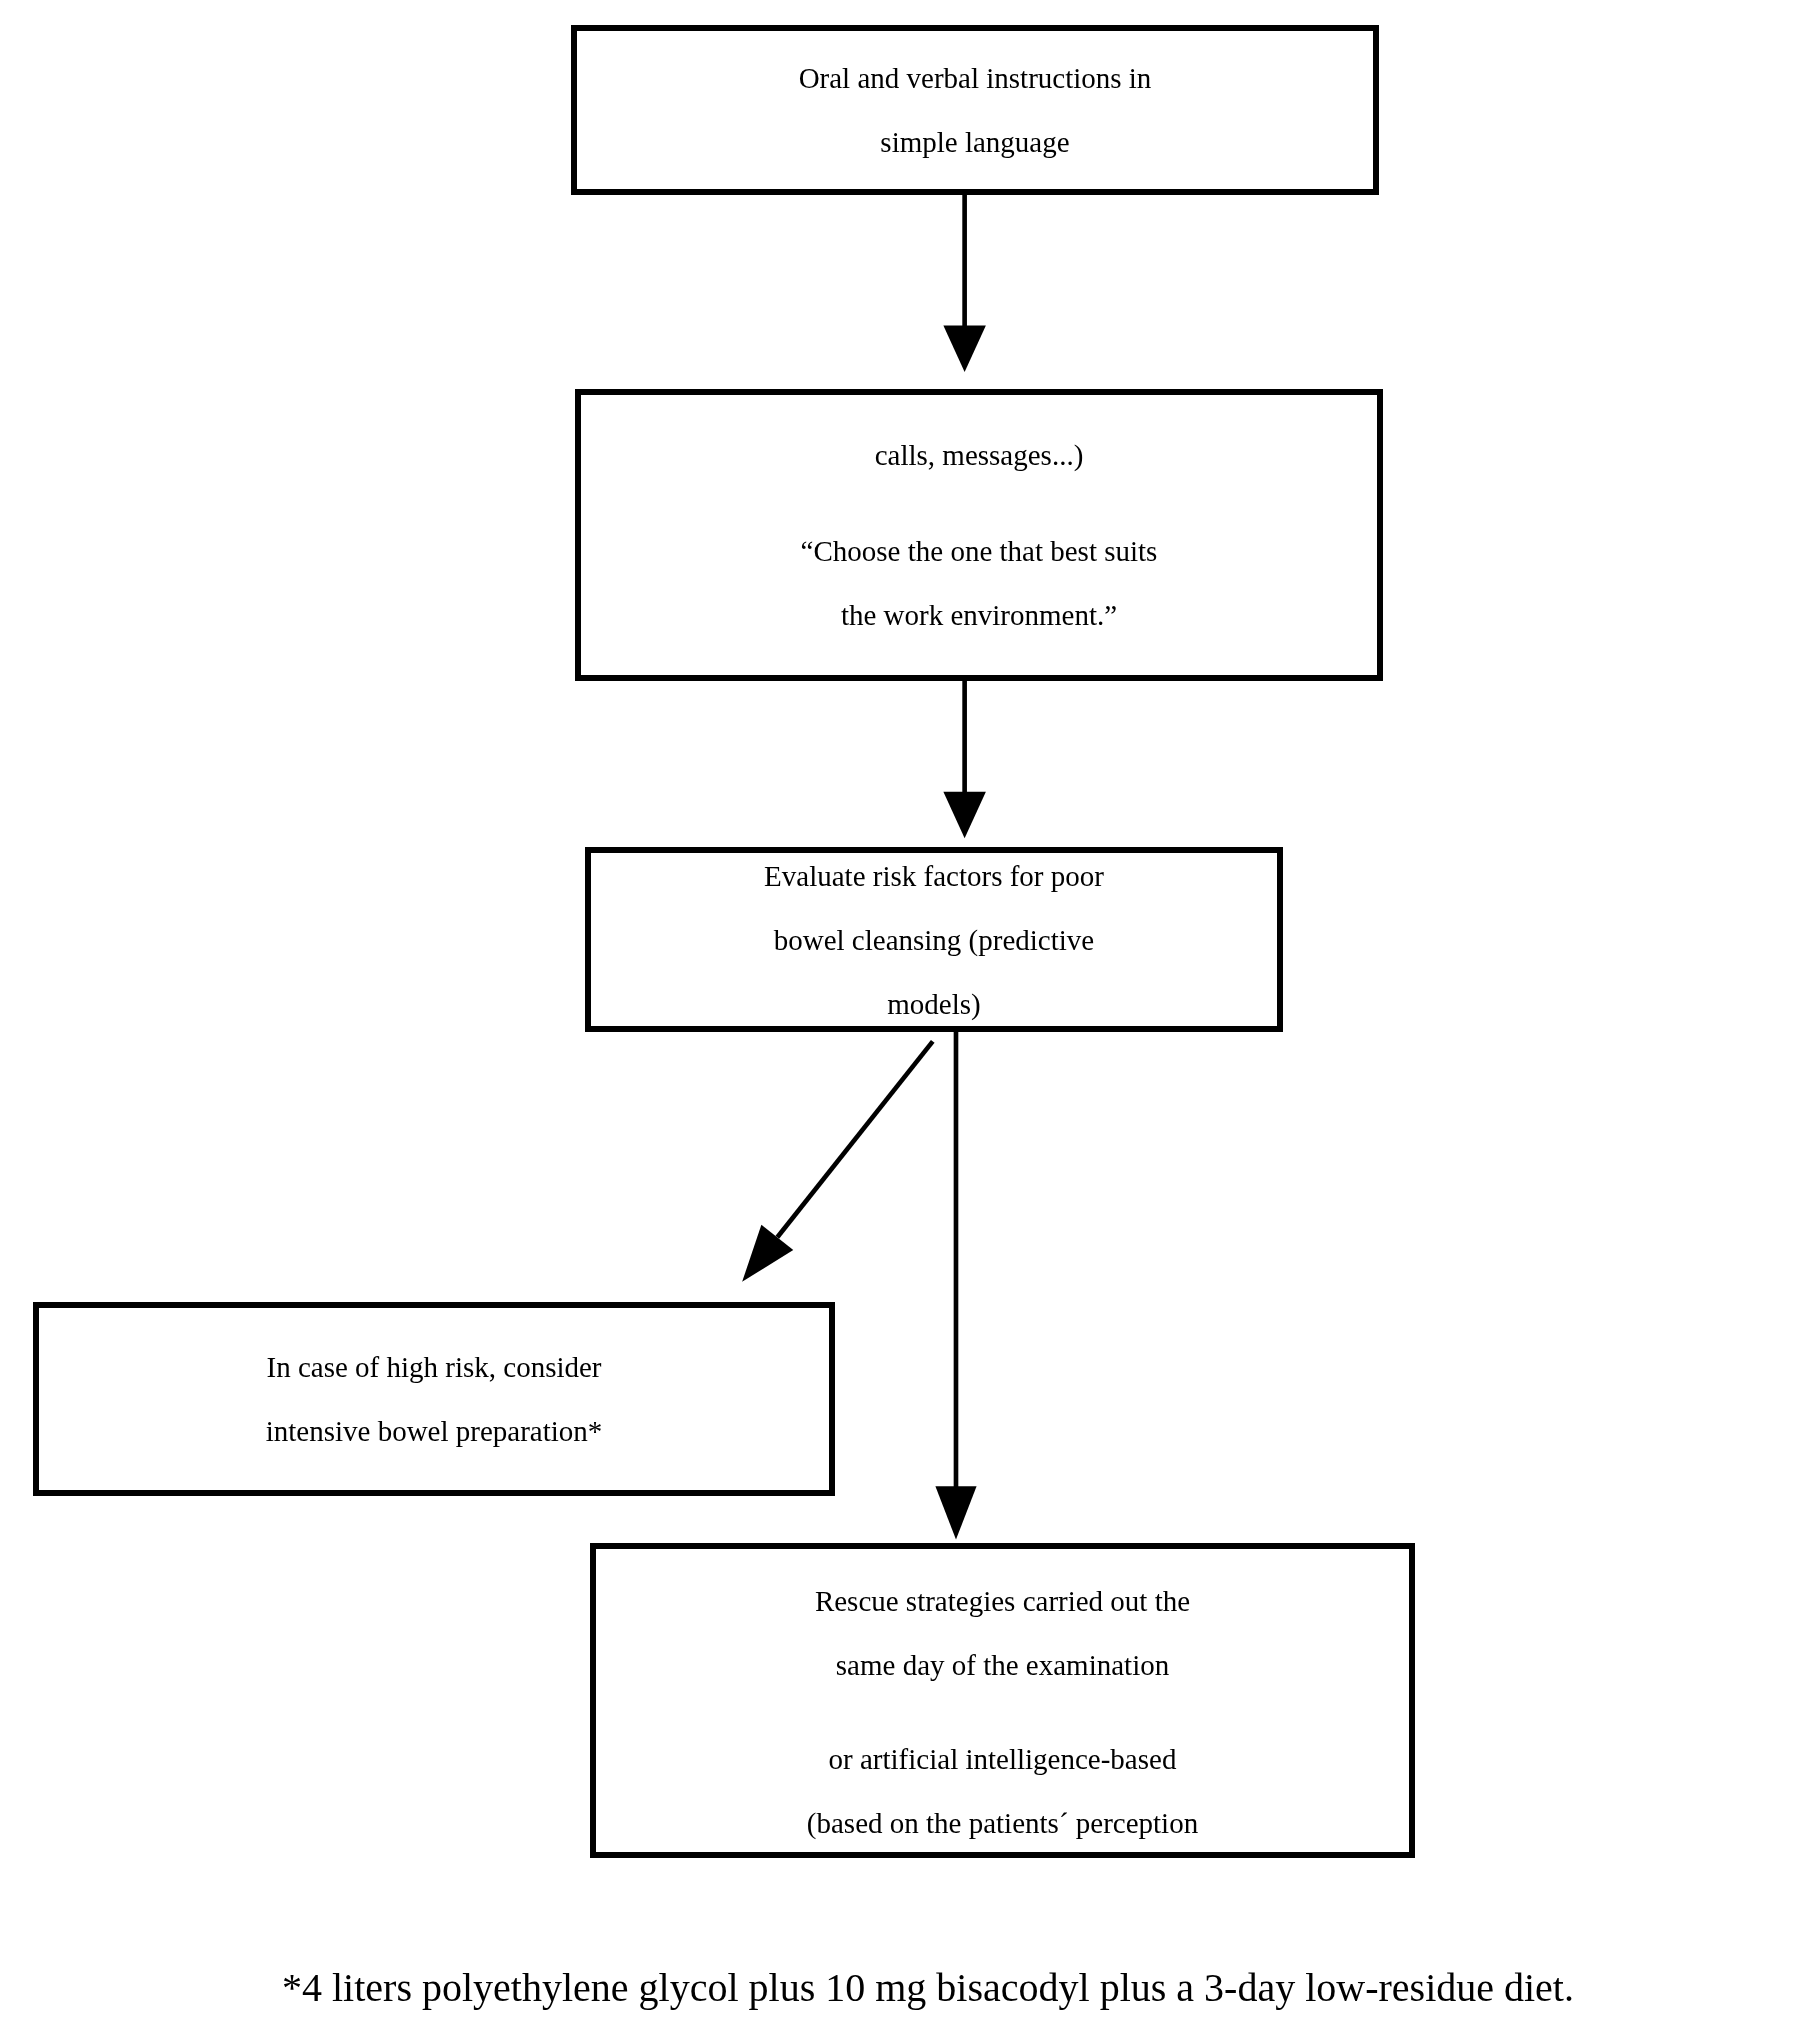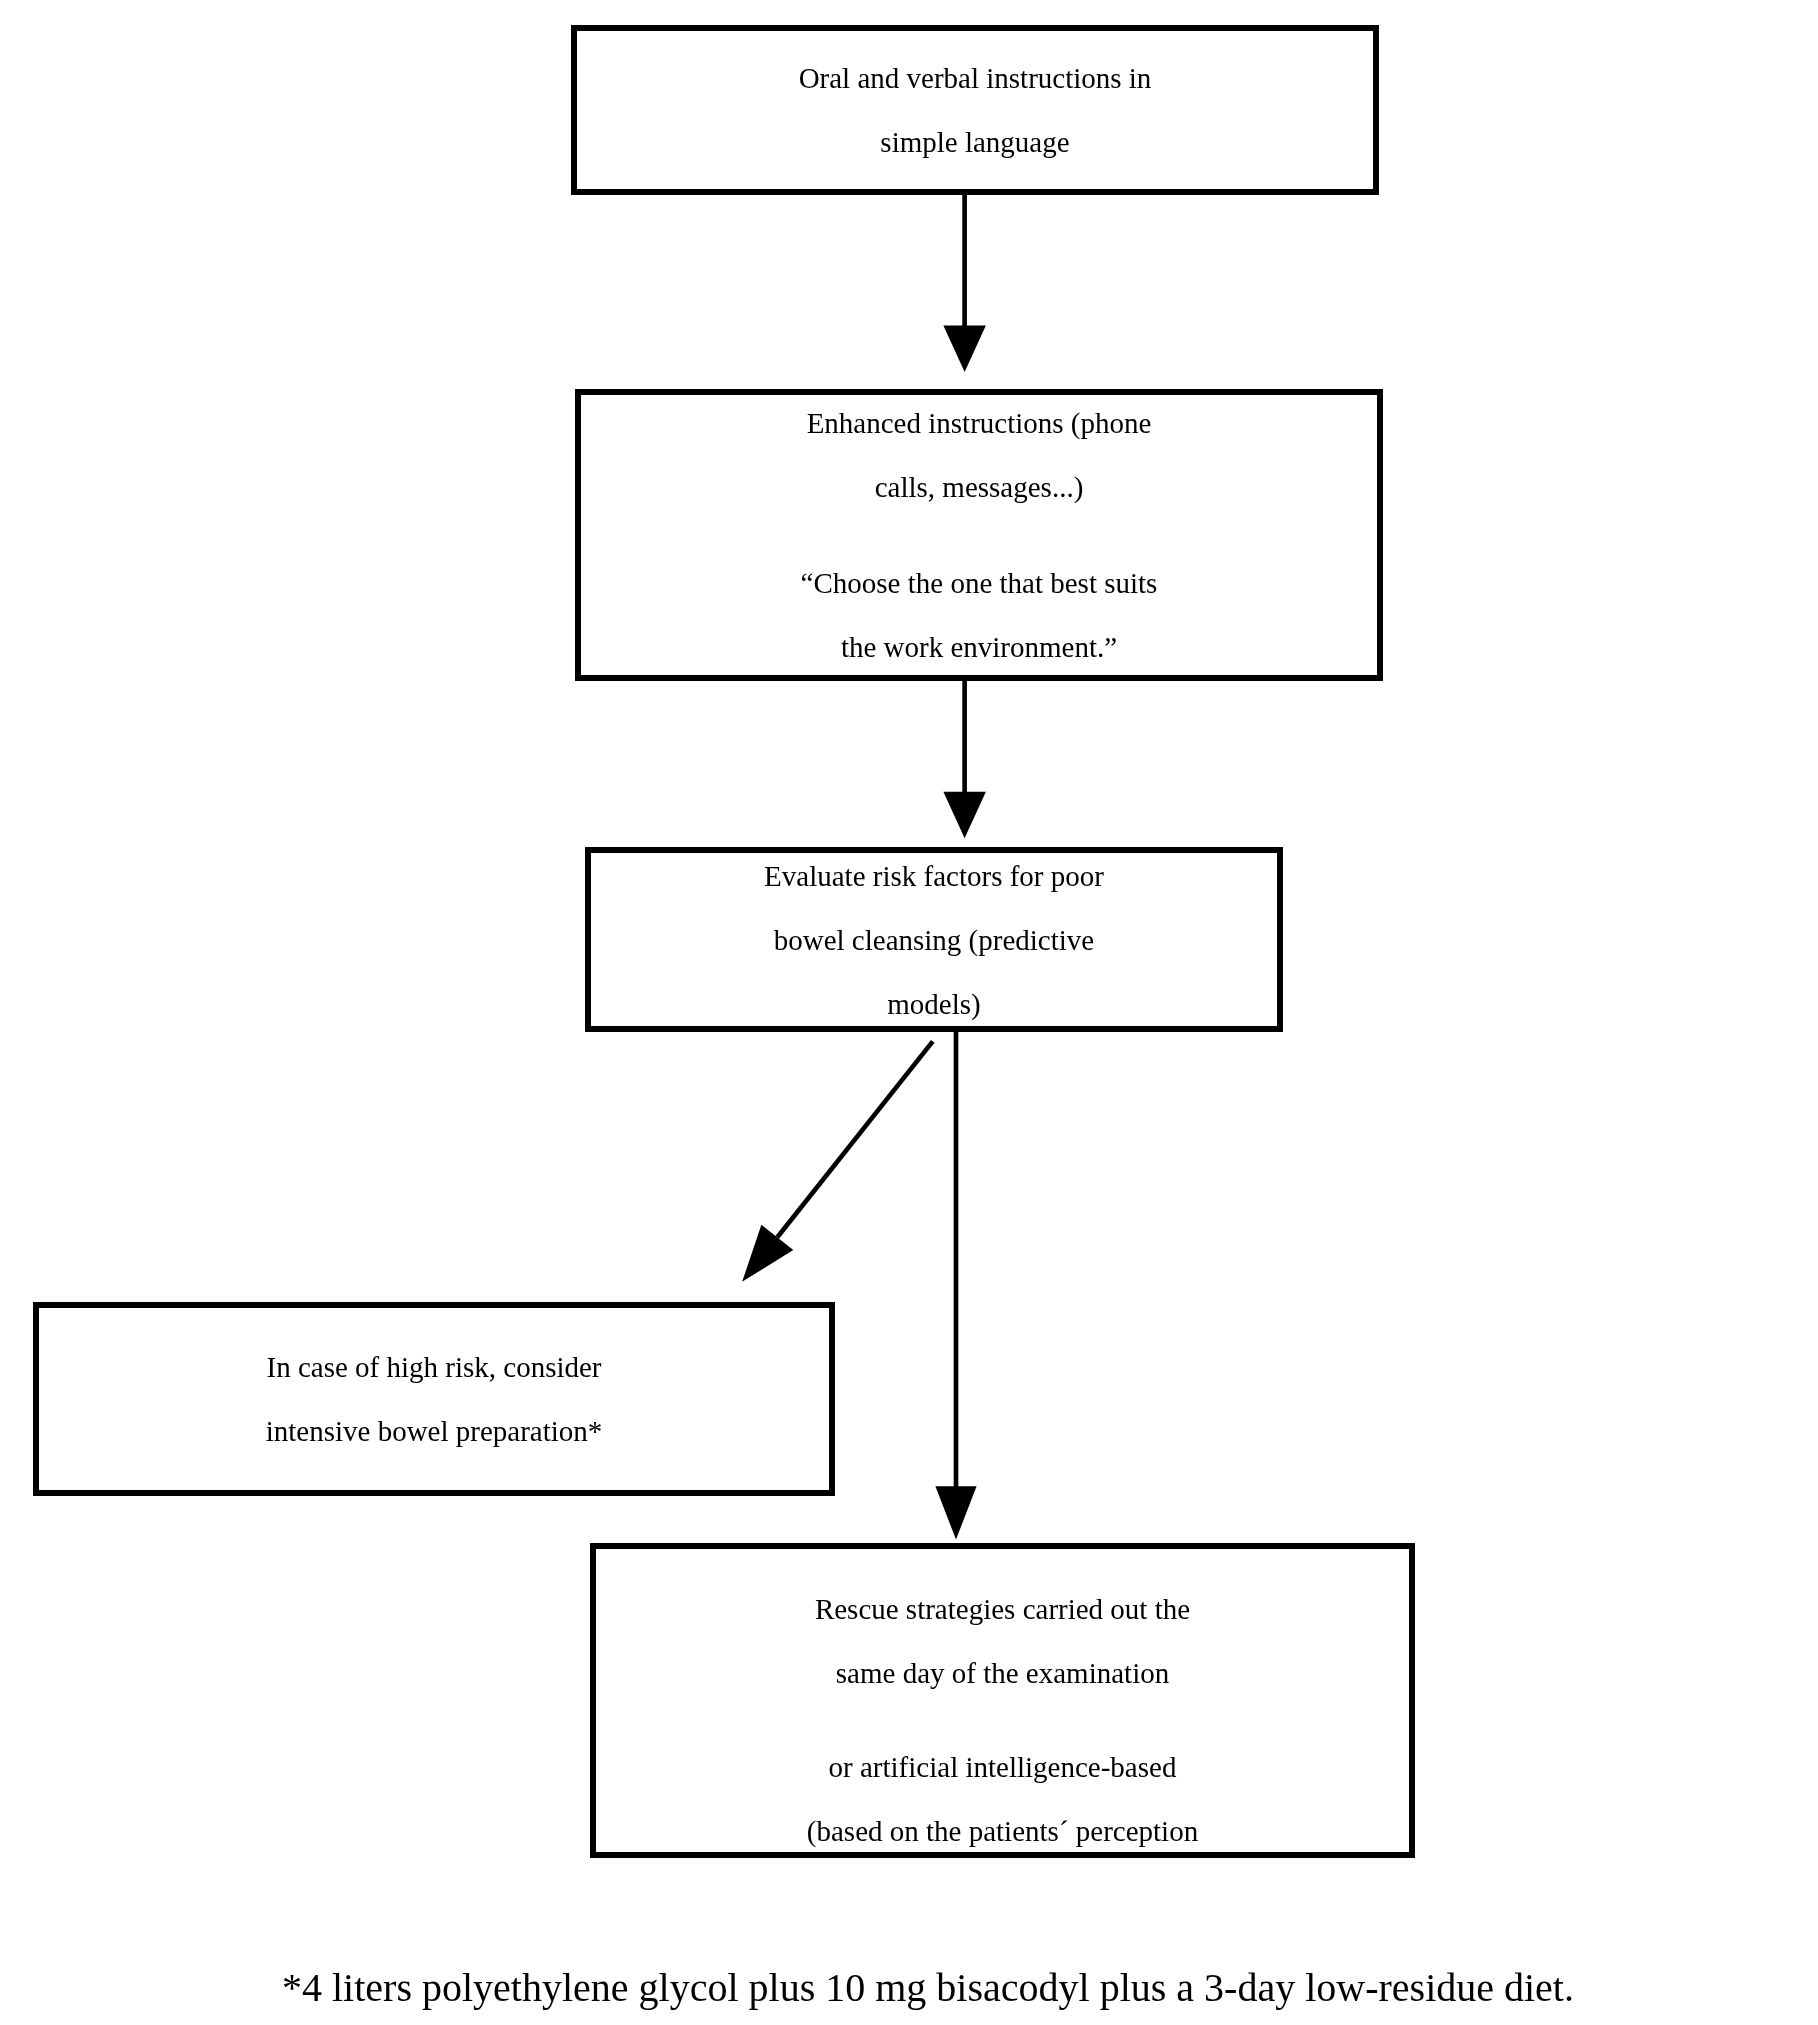--- a/index.html
+++ b/index.html
@@ -31,21 +31,21 @@
     line-height: 64px;
   }
   .box .para { margin: 0; }
   .box .line { display: block; white-space: nowrap; }
   .box-oral      { left: 571px;  top: 24.6px;   width: 808px; height: 170px; }
   .box-enhanced  { left: 575px;  top: 389px;  width: 808px; height: 292px; }
   .box-enhanced .para-2 { margin-top: 32px; }
   .box-evaluate  { left: 585px;  top: 847px; width: 698px; height: 185px; }
   .box-highrisk  { left: 33px;   top: 1302px; width: 802px; height: 194px; }
   .box-rescue    { left: 590px;  top: 1543px; width: 825px; height: 315px;
-                   justify-content: flex-start; padding-top: 28px; overflow: hidden; }
+                   justify-content: flex-start; padding-top: 20px; overflow: hidden; }
   .box-rescue .para-2 { margin-top: 30px; }
   .footnote {
     position: absolute;
     left: 282px;
     top: 1956px;
     font-size: 40px;
     line-height: 64px;
     white-space: nowrap;
     color: #000000;
   }
@@ -71,21 +71,20 @@
 
   <div class="box box-oral">
     <div class="para">
       <span class="line">Oral and verbal instructions in</span>
       <span class="line">simple language</span>
     </div>
   </div>
 
   <div class="box box-enhanced">
     <div class="para para-1">
-      <span class="line">Enhanced instructions (phone</span>
       <span class="line">calls, messages...)</span>
     </div>
     <div class="para para-2">
       <span class="line">“Choose the one that best suits</span>
       <span class="line">the work environment.”</span>
     </div>
   </div>
 
   <div class="box box-evaluate">
     <div class="para">

